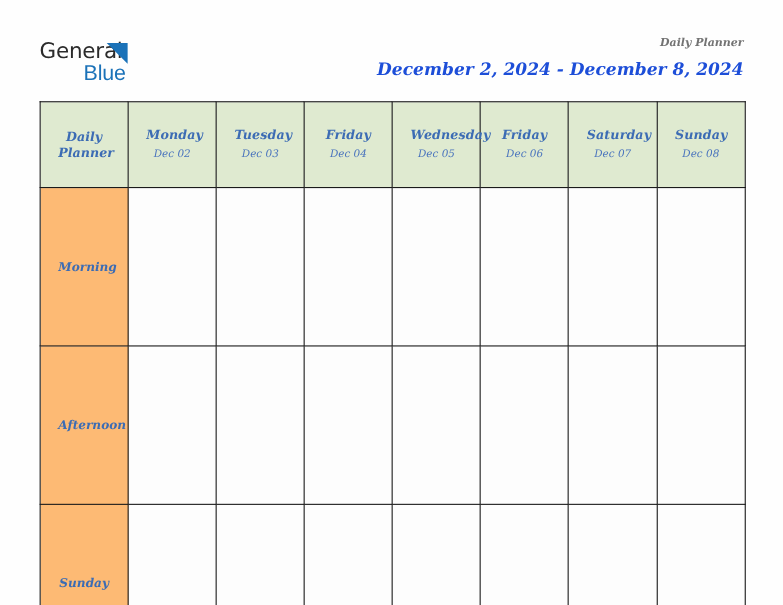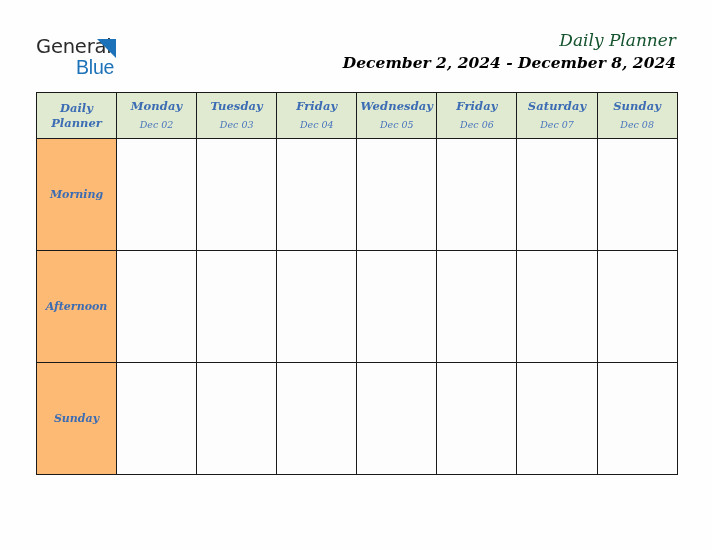--- a/index.html
+++ b/index.html
@@ -71,50 +71,50 @@
 
   .titles {
     position: absolute;
     right: 36px;
     top: 30px;
     text-align: right;
   }
   .title-main {
     font-family: "DejaVu Serif", "Liberation Serif", serif;
     font-style: italic;
-    font-weight: normal;
-    font-size: 17px;
-    color: #14532d;
+    font-weight: bold;
+    font-size: 10px;
+    color: #737373;
     line-height: 20px;
     white-space: nowrap;
   }
   .title-sub {
     margin-top: 3px;
     font-family: "DejaVu Serif", "Liberation Serif", serif;
     font-style: italic;
     font-weight: bold;
     font-size: 15.5px;
-    color: #000000;
+    color: #1d4ed8;
     line-height: 20px;
     white-space: nowrap;
   }
 
   
   .planner {
     position: absolute;
     left: 36px;
     top: 92px;
     width: 641px;
     height: 379px;
     border-collapse: collapse;
     table-layout: fixed;
   }
   .planner td, .planner th {
     border: 1px solid #1a1a1a;
-    padding: 0;
+    padding: 16px;
     margin: 0;
   }
 
   col.c-label { width: 80px; }
   col.c-day   { width: 80.1px; }
 
   .head-cell {
     background: #dfead0;
     height: 45px;
     text-align: center;

